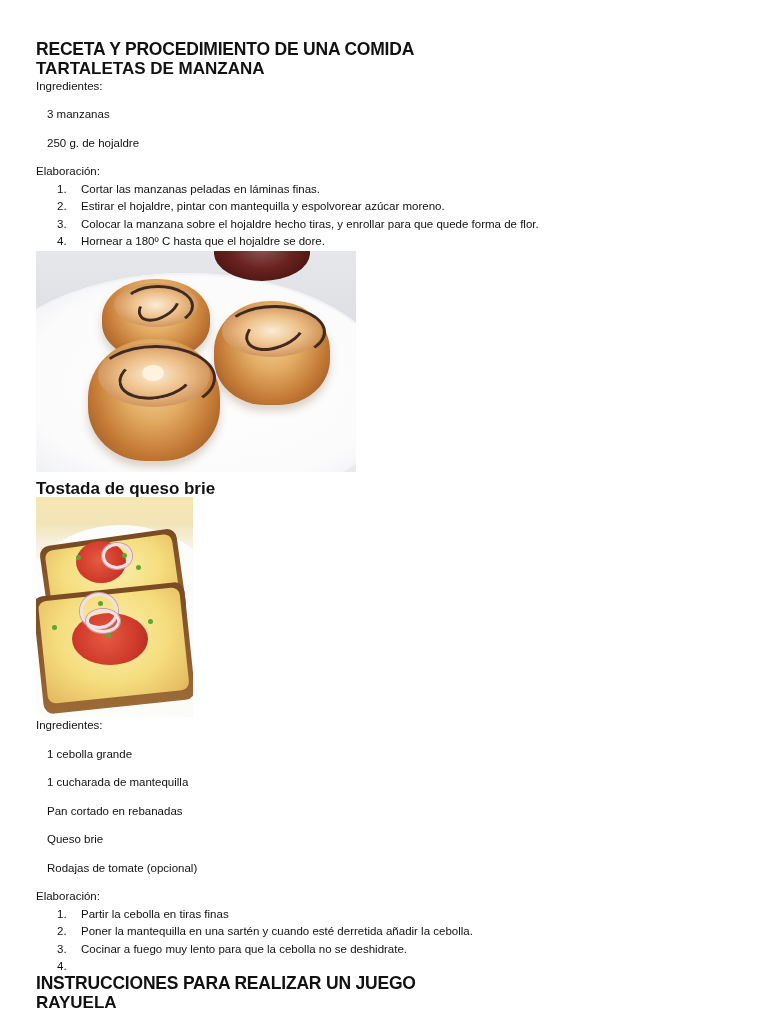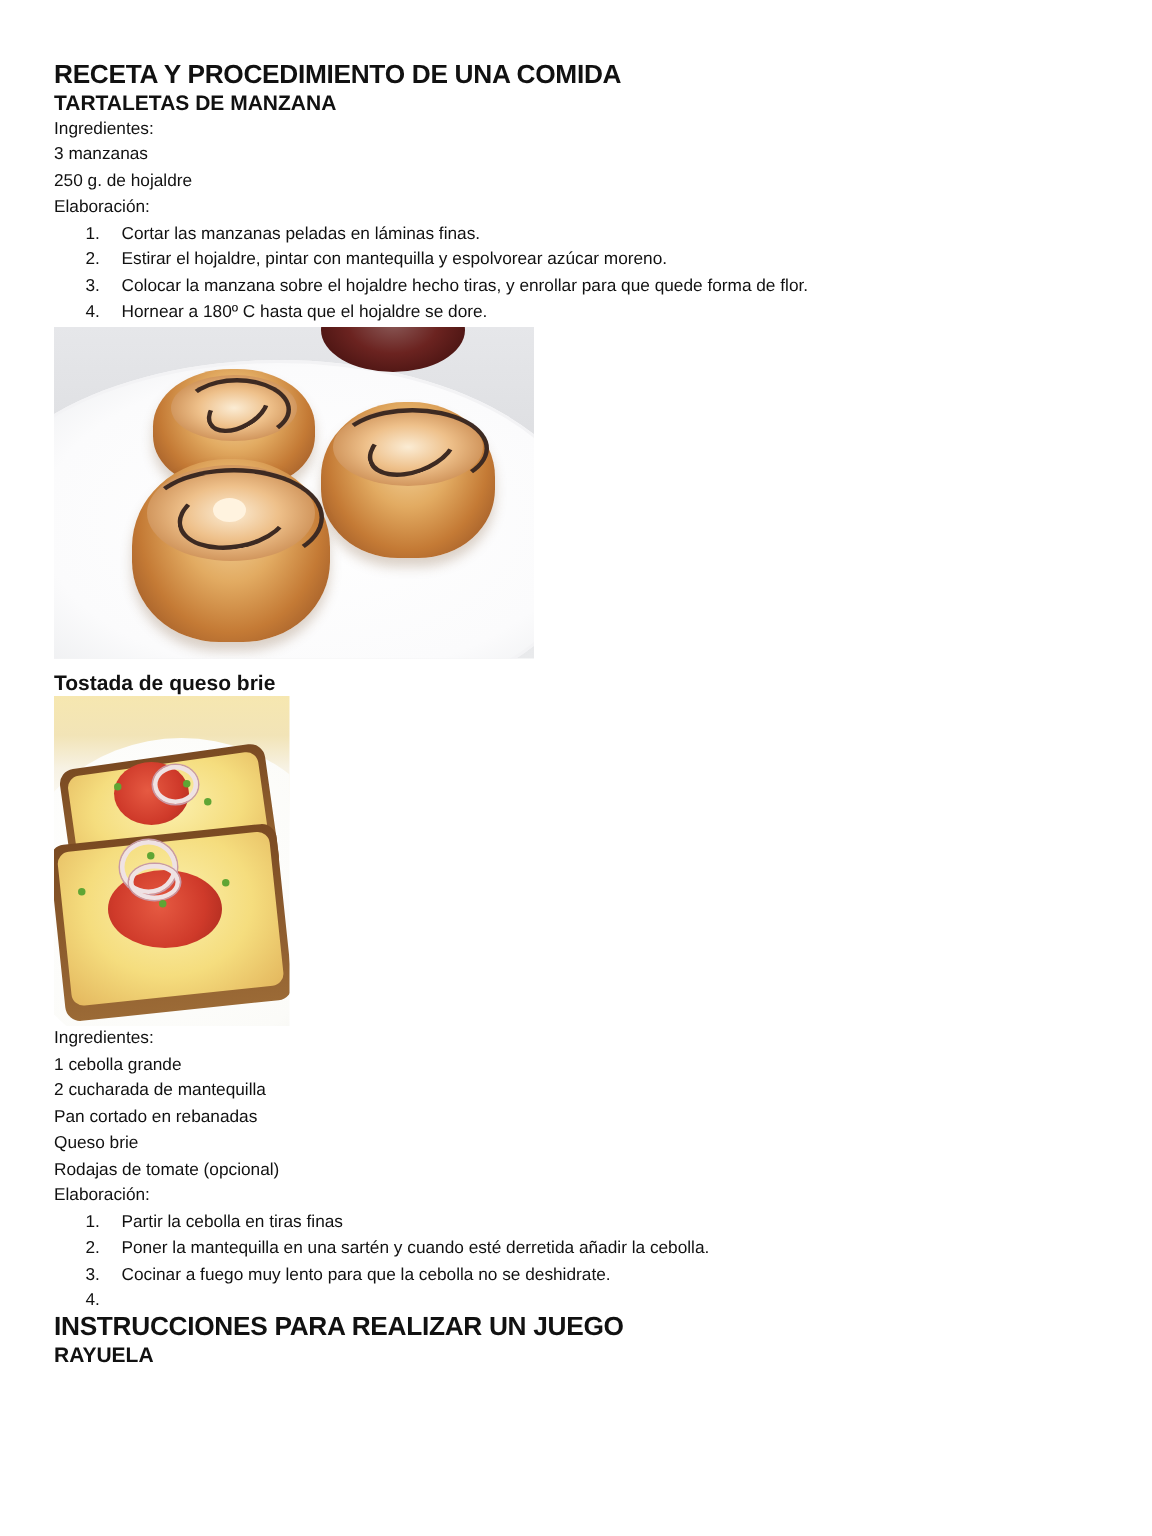--- a/index.html
+++ b/index.html
@@ -6,23 +6,23 @@
     body {
       width: 768px; height: 1024px; position: relative; overflow: hidden;
       font-family: "Liberation Sans", "DejaVu Sans", sans-serif;
       color: #111111;
     }
     .page { position: absolute; left: 36px; top: 38px; width: 700px; }
     .h1 {
       font-size: 17.5px; font-weight: bold; letter-spacing: -0.2px;
       line-height: 22px; margin: 0; white-space: nowrap;
     }
-    .h2 { font-size: 14px; font-weight: bold; line-height: 17.5px; margin: 0; white-space: nowrap; }
+    .h2 { font-size: 17px; font-weight: bold; line-height: 17.5px; margin: 0; white-space: nowrap; }
     .label { font-size: 11.5px; font-weight: normal; line-height: 17.5px; margin: 0; white-space: nowrap; }
-    .line { font-size: 11.5px; line-height: 17.5px; margin: 0; white-space: nowrap; }
+    .line { font-size: 11.5px; line-height: 17.5px; margin: 11px; white-space: nowrap; }
     ol.steps { margin: 0; padding: 0; list-style: none; }
     ol.steps li { font-size: 11.5px; line-height: 17.5px; white-space: nowrap; position: relative; padding-left: 45px; }
     ol.steps li .num { position: absolute; left: 21px; top: 0; }
     .photo { position: relative; overflow: hidden; display: block; }
 
     
     .photo-apple {
       width: 320px; height: 221px; margin-top: 0px;
       background: linear-gradient(180deg, #e6e7ea 0%, #dfe0e3 30%, #e9eaec 100%);
     }
@@ -145,21 +145,21 @@
     <div class="chive" style="left:40px; top:58px;"></div>
     <div class="chive" style="left:86px; top:56px;"></div>
     <div class="chive" style="left:100px; top:68px;"></div>
     <div class="chive" style="left:112px; top:122px;"></div>
     <div class="chive" style="left:16px; top:128px;"></div>
   </div>
 
   <p class="label">Ingredientes:</p>
   <div>
     <p class="line">1 cebolla grande</p>
-    <p class="line">2 cucharada de mantequilla</p>
+    <p class="line">1 cucharada de mantequilla</p>
     <p class="line">Pan cortado en rebanadas</p>
     <p class="line">Queso brie</p>
     <p class="line">Rodajas de tomate (opcional)</p>
   </div>
   <p class="label">Elaboración:</p>
   <ol class="steps">
     <li><span class="num">1.</span><span>Partir la cebolla en tiras finas</span></li>
     <li><span class="num">2.</span><span>Poner la mantequilla en una sartén y cuando esté derretida añadir la cebolla.</span></li>
     <li><span class="num">3.</span><span>Cocinar a fuego muy lento para que la cebolla no se deshidrate.</span></li>
     <li><span class="num">4.</span></li>

